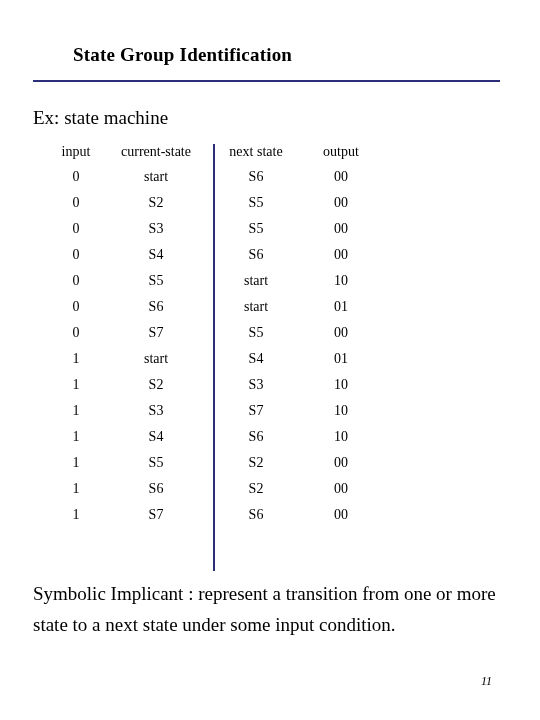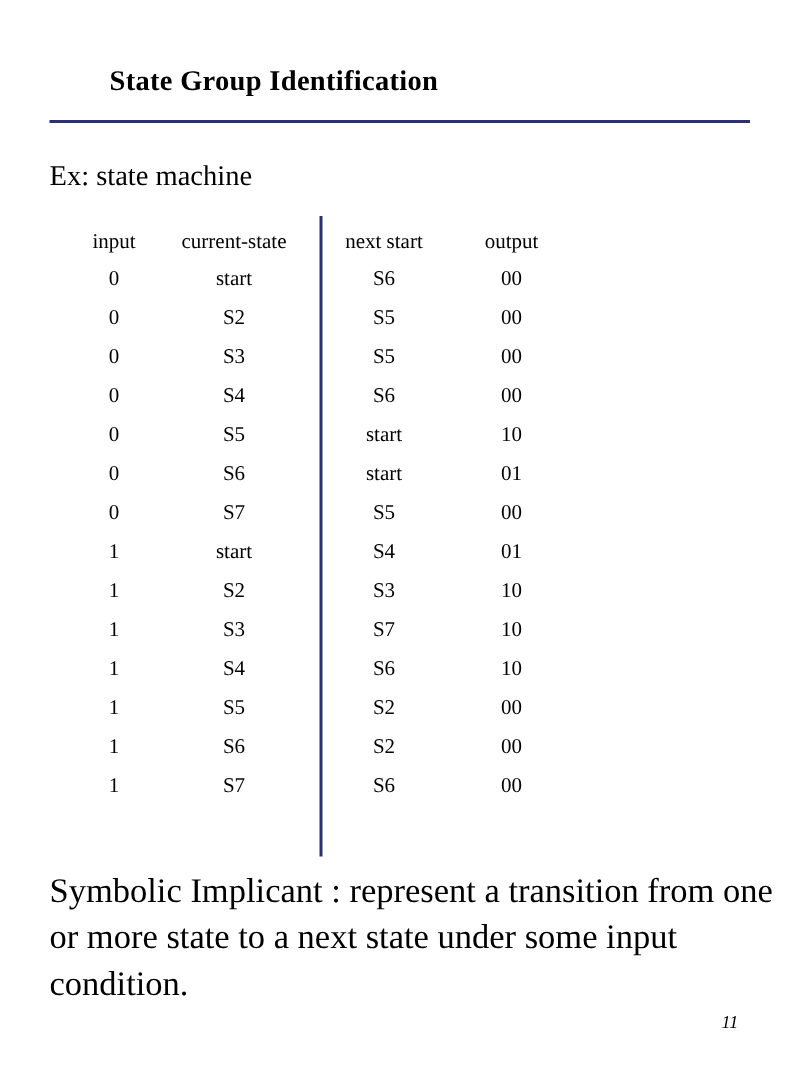--- a/index.html
+++ b/index.html
@@ -46,21 +46,21 @@
     top: 107px;
     font-size: 19px;
     color: #000;
     white-space: nowrap;
   }
 
   
   .table-wrap {
     position: absolute;
     left: 50px;
-    top: 152px;
+    top: 142px;
     width: 330px;
   }
   table.sm {
     border-collapse: collapse;
     font-size: 14px;
     width: 330px;
   }
   table.sm th {
     font-weight: normal;
     font-size: 14px;
@@ -87,21 +87,21 @@
     width: 2px;
     height: 427px;
     background: #2b2f77;
   }
 
   .para {
     position: absolute;
     left: 33px;
     top: 578px;
     width: 490px;
-    font-size: 23px;
+    font-size: 19px;
     line-height: 31px;
     color: #000;
   }
   .page-num {
     position: absolute;
     left: 481px;
     top: 674px;
     font-size: 12px;
     color: #000;
     font-style: italic;
@@ -115,21 +115,21 @@
   <div class="title">State Group Identification</div>
   <div class="title-rule"></div>
   <div class="subtitle">Ex: state machine</div>
 
   <div class="table-wrap">
     <table class="sm">
       <thead>
         <tr>
           <th class="col-input">input</th>
           <th class="col-cur">current-state</th>
-          <th class="col-next">next start</th>
+          <th class="col-next">next state</th>
           <th class="col-out">output</th>
         </tr>
       </thead>
       <tbody>
         <tr>
           <td>0</td>
           <td>start</td>
           <td>S6</td>
           <td>00</td>
         </tr>

